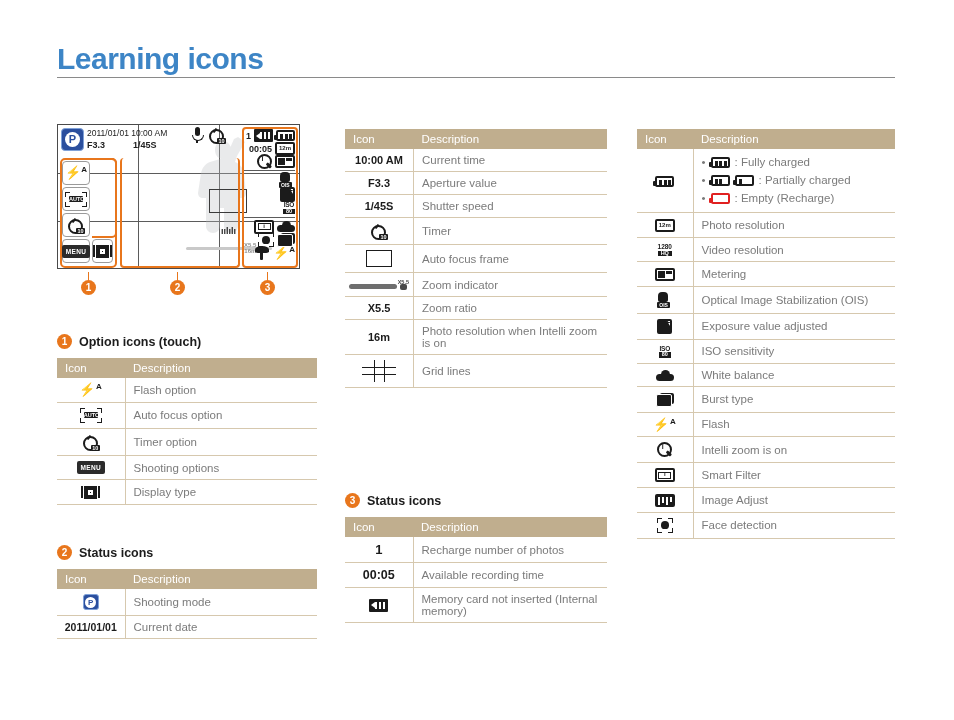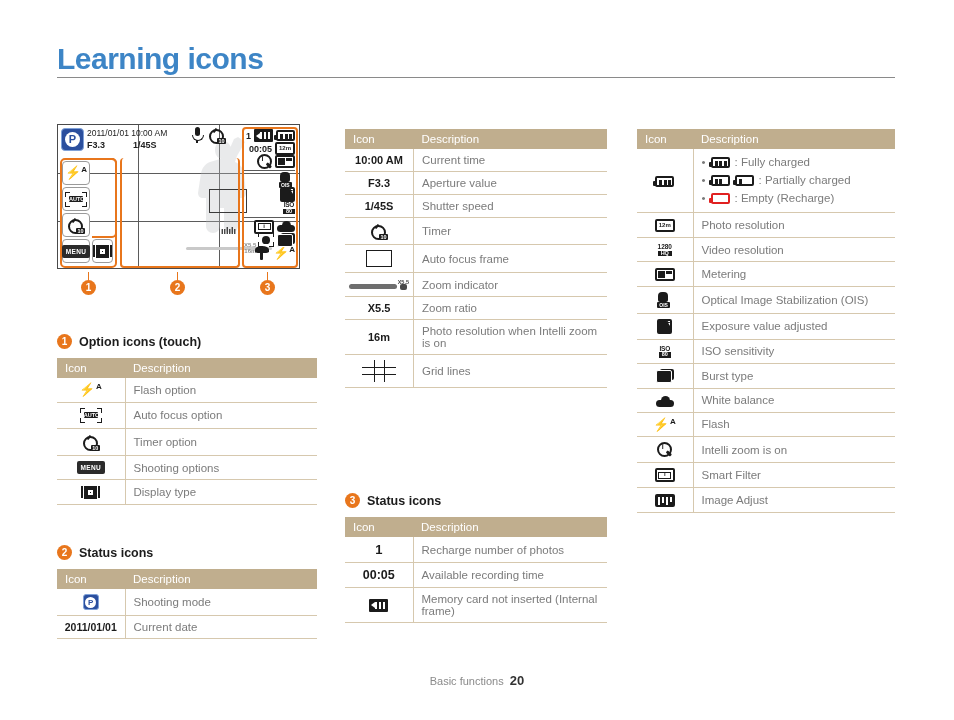--- a/index.html
+++ b/index.html
@@ -725,21 +725,21 @@
       <tr>
         <td class="ic" style="font-size:13px;">1</td>
         <td>Recharge number of photos</td>
       </tr>
       <tr>
         <td class="ic" style="font-size:12.5px;">00:05</td>
         <td>Available recording time</td>
       </tr>
       <tr>
         <td class="ic"><span class="g-card nocard"><i></i><i></i><i></i></span></td>
-        <td>Memory card not inserted (Internal frame)</td>
+        <td>Memory card not inserted (Internal memory)</td>
       </tr>
     </tbody>
   </table>
 
   <table class="t" style="left:637px; top:129px; width:258px;">
     <thead>
       <tr>
         <th class="ic" style="width:56px;">Icon</th>
         <th>Description</th>
       </tr>
@@ -799,44 +799,44 @@
         <td class="ic"><span class="g-exp"></span></td>
         <td>Exposure value adjusted</td>
       </tr>
       <tr>
         <td class="ic">
           <span class="g-iso"><em>ISO</em><s>80</s></span>
         </td>
         <td>ISO sensitivity</td>
       </tr>
       <tr>
+        <td class="ic"><span class="g-cloud"></span></td>
+        <td>White balance</td>
+      </tr>
+      <tr>
         <td class="ic"><span class="g-burst"></span></td>
         <td>Burst type</td>
       </tr>
       <tr>
-        <td class="ic"><span class="g-cloud"></span></td>
-        <td>White balance</td>
-      </tr>
-      <tr>
         <td class="ic"><span class="g-flash">⚡<sup>A</sup></span></td>
         <td>Flash</td>
       </tr>
       <tr>
         <td class="ic"><span class="g-mag"><em>i</em></span></td>
         <td>Intelli zoom is on</td>
       </tr>
       <tr>
         <td class="ic"><span class="g-filter"><em>i</em></span></td>
         <td>Smart Filter</td>
       </tr>
       <tr>
         <td class="ic"><span class="g-adjust"><i></i><i></i><i></i><i></i></span></td>
         <td>Image Adjust</td>
       </tr>
+      <tr>
+        <td class="ic"><span class="g-face"><span></span><span></span><span></span><span></span><em></em></span></td>
+        <td>Face detection</td>
+      </tr>
     </tbody>
   </table>
 
-  <div class="footer">
-    <span>Basic functions</span>
-    &nbsp;<b>20</b>
-  </div>
 
 </div>
 
 </body></html>

